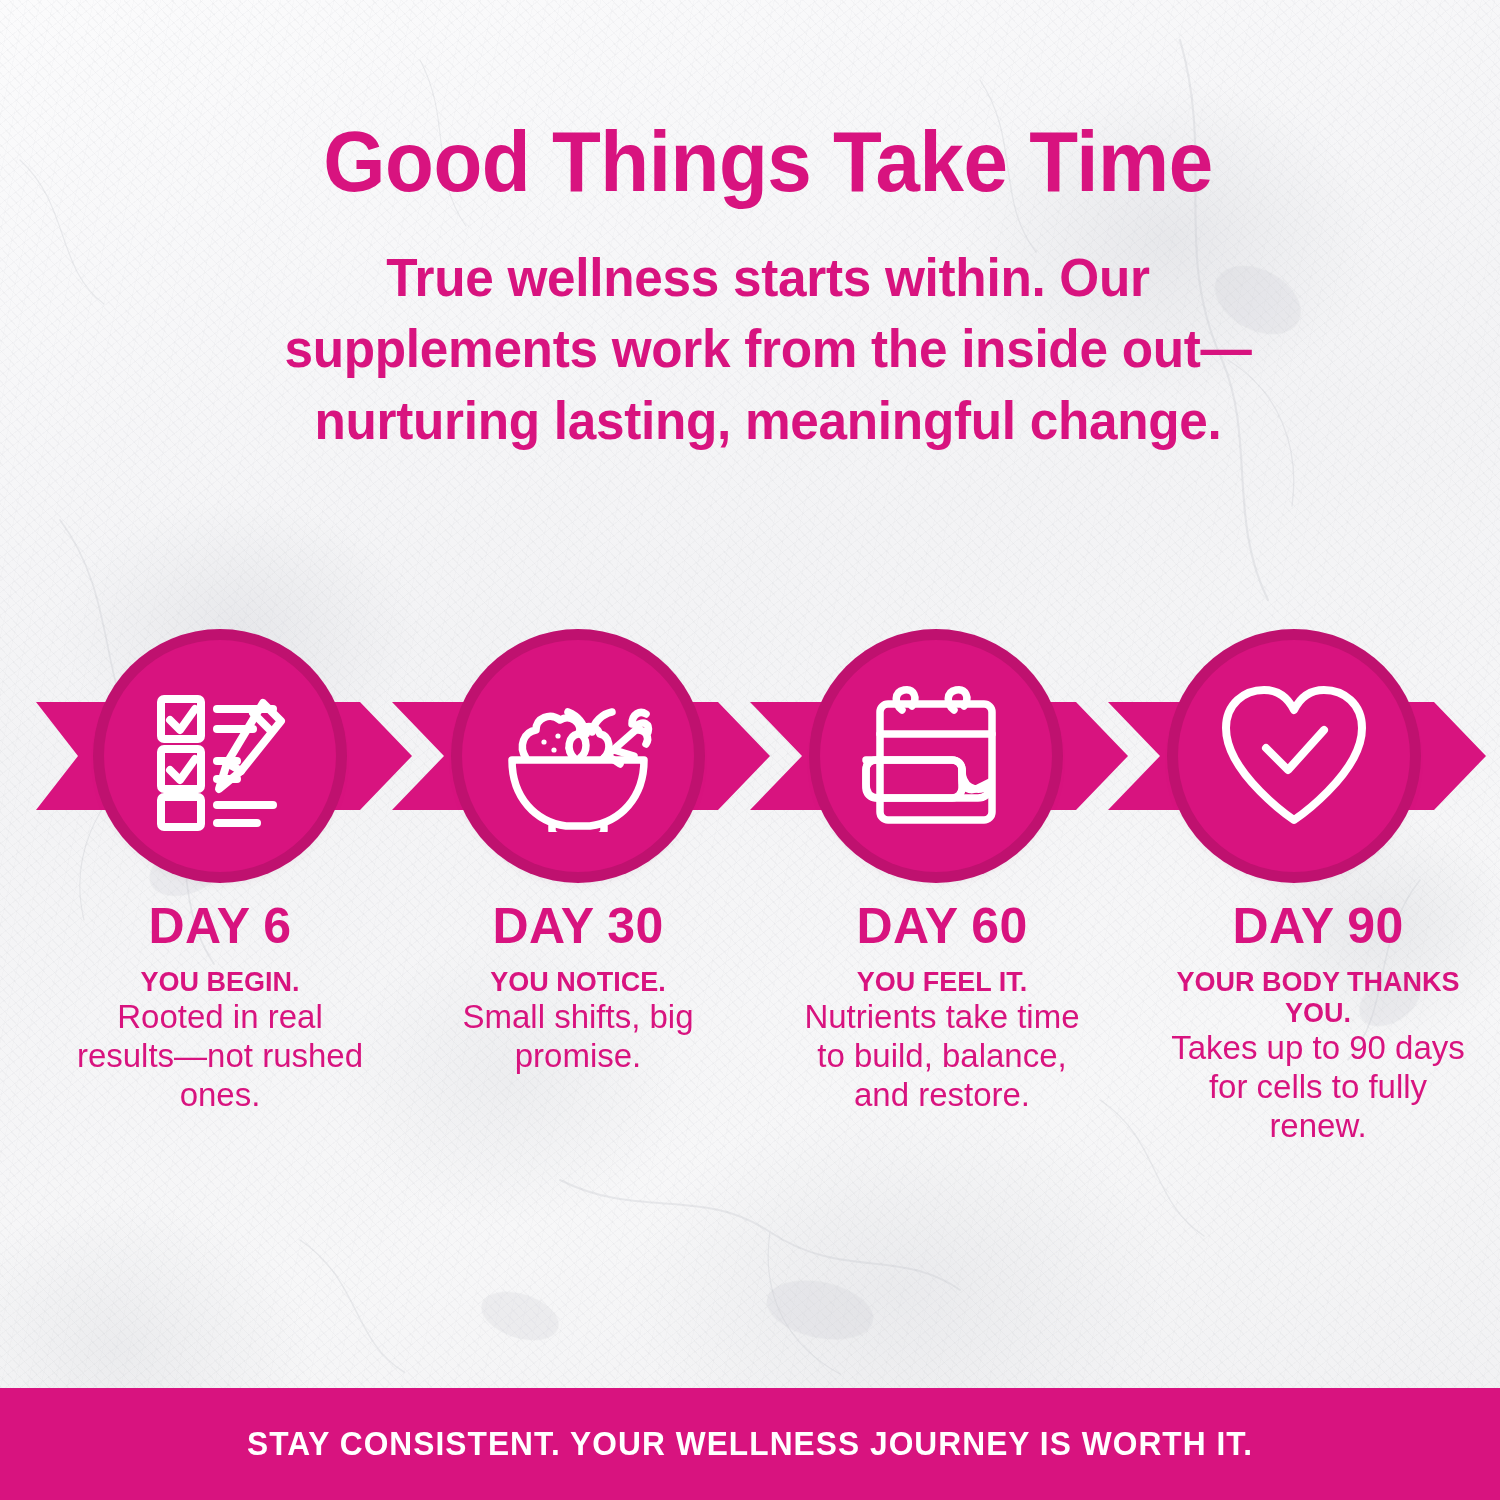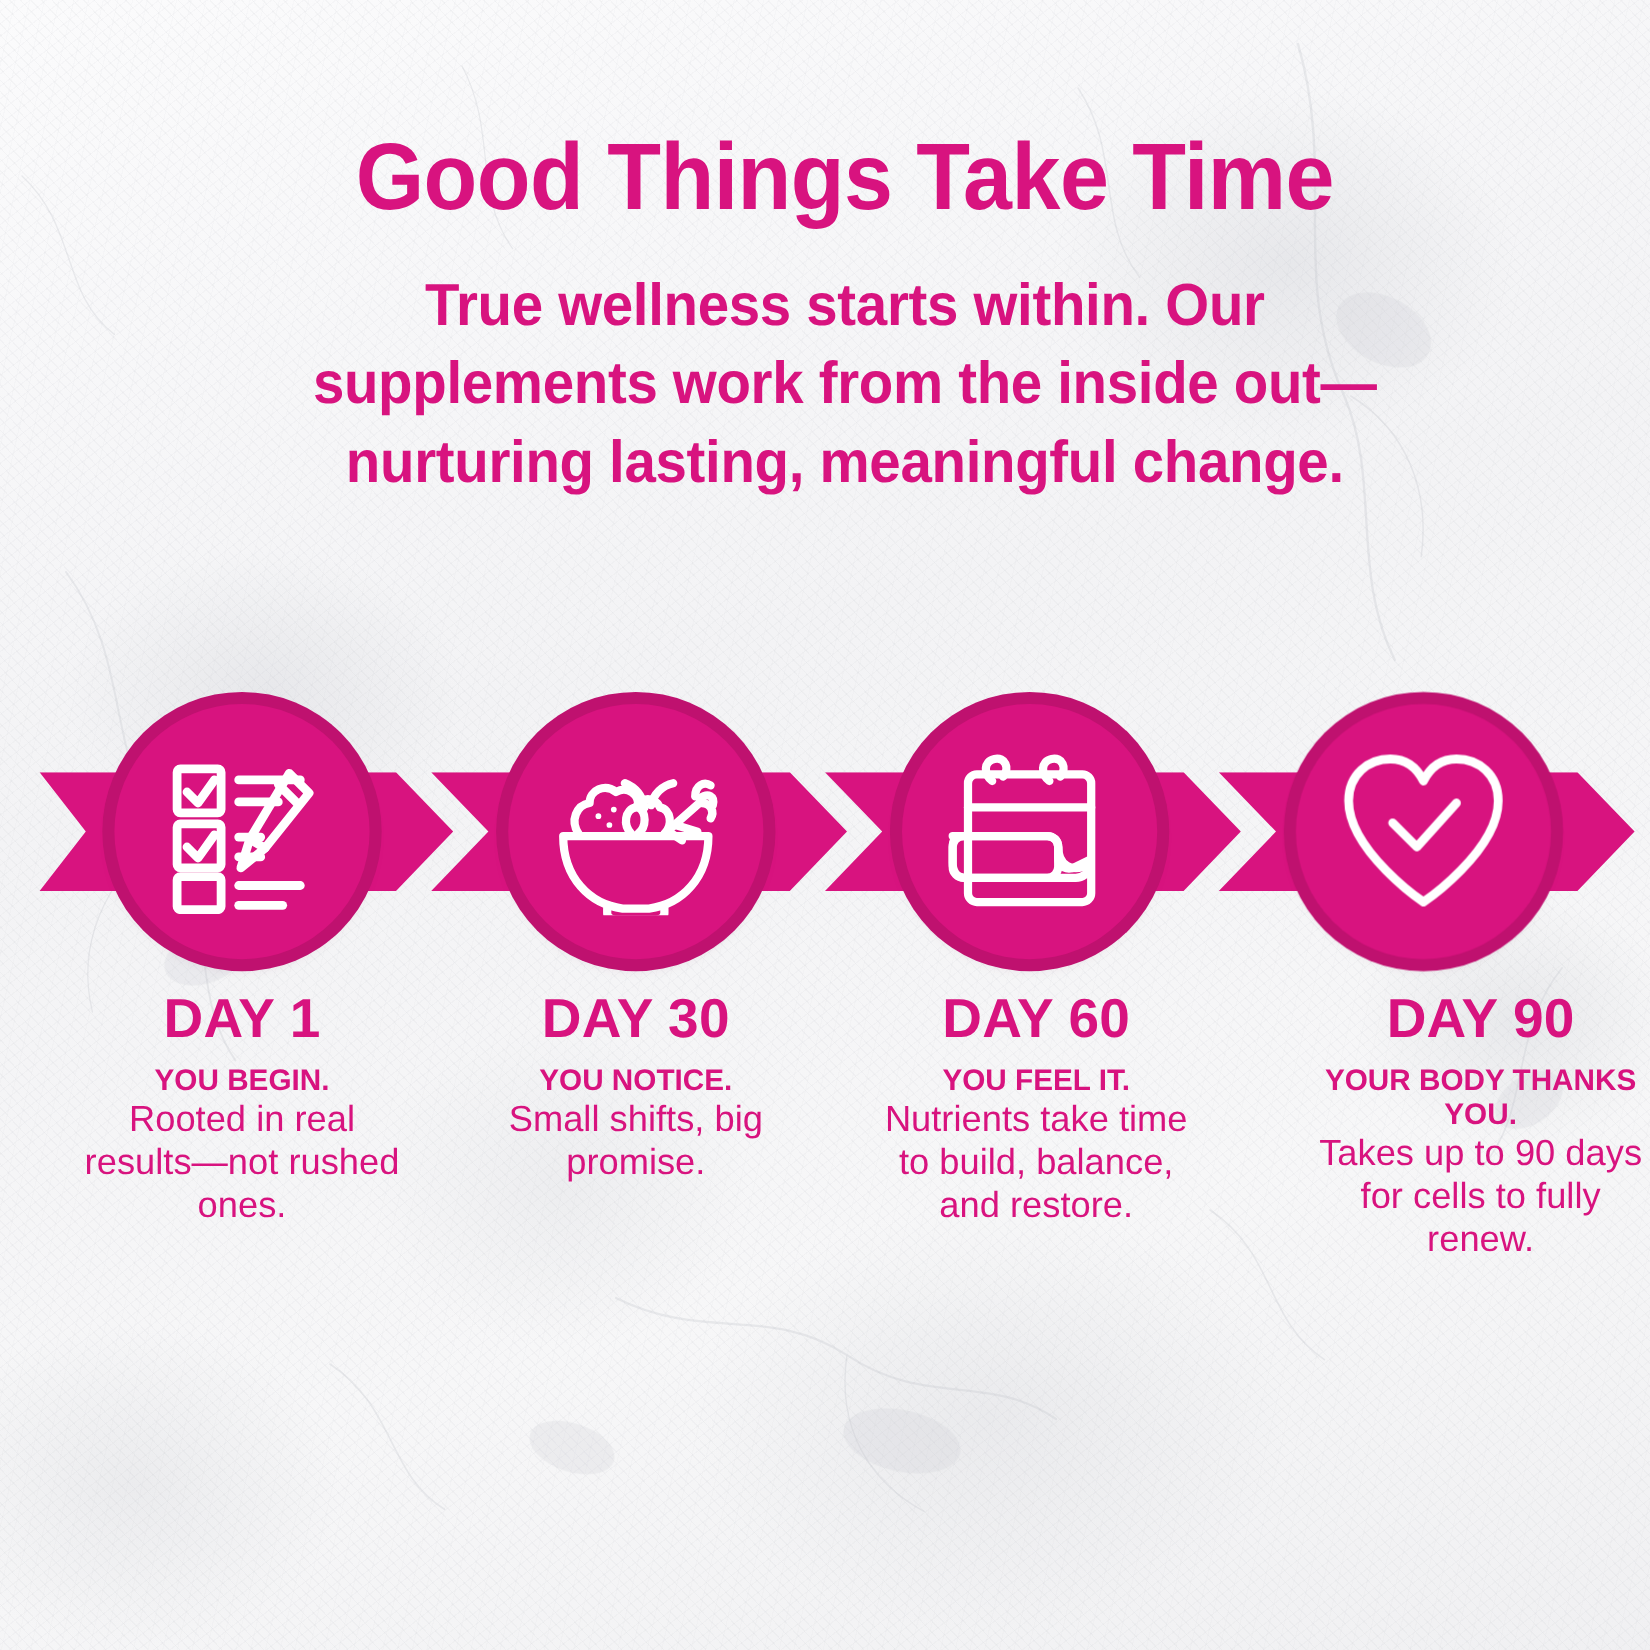--- a/index.html
+++ b/index.html
@@ -201,38 +201,41 @@
       <svg width="152" height="148" viewBox="0 0 152 148">
         <g fill="none" stroke="#fff" stroke-width="8" stroke-linecap="round" stroke-linejoin="round">
           <path d="M76 138 C76 138 8 92 8 46 C8 22 26 8 46 8 C60 8 70 16 76 28 C82 16 92 8 106 8
                    C126 8 144 22 144 46 C144 92 76 138 76 138 Z"></path>
           <polyline points="48,66 70,88 106,48"></polyline>
         </g>
       </svg>
     </div>
 
     <div class="label" style="left:70px;top:900px;width:300px;">
-      <p class="day">DAY 1</p>
+      <p class="day">DAY 6</p>
       <p class="headline">YOU BEGIN.</p>
       <p class="desc">Rooted in real results—not rushed ones.</p>
     </div>
 
     <div class="label" style="left:428px;top:900px;width:300px;">
       <p class="day">DAY 30</p>
       <p class="headline">YOU NOTICE.</p>
       <p class="desc">Small shifts, big promise.</p>
     </div>
 
     <div class="label" style="left:792px;top:900px;width:300px;">
       <p class="day">DAY 60</p>
       <p class="headline">YOU FEEL IT.</p>
       <p class="desc">Nutrients take time to build, balance, and restore.</p>
     </div>
 
-    <div class="label" style="left:1196px;top:900px;width:300px;">
+    <div class="label" style="left:1168px;top:900px;width:300px;">
       <p class="day">DAY 90</p>
       <p class="headline">YOUR BODY THANKS YOU.</p>
       <p class="desc">Takes up to 90 days for cells to fully renew.</p>
     </div>
   </div>
 
+  <div class="footer">
+    <span class="footer-text">STAY CONSISTENT. YOUR WELLNESS JOURNEY IS WORTH IT.</span>
+  </div>
 
 </div>
 
 </body></html>

